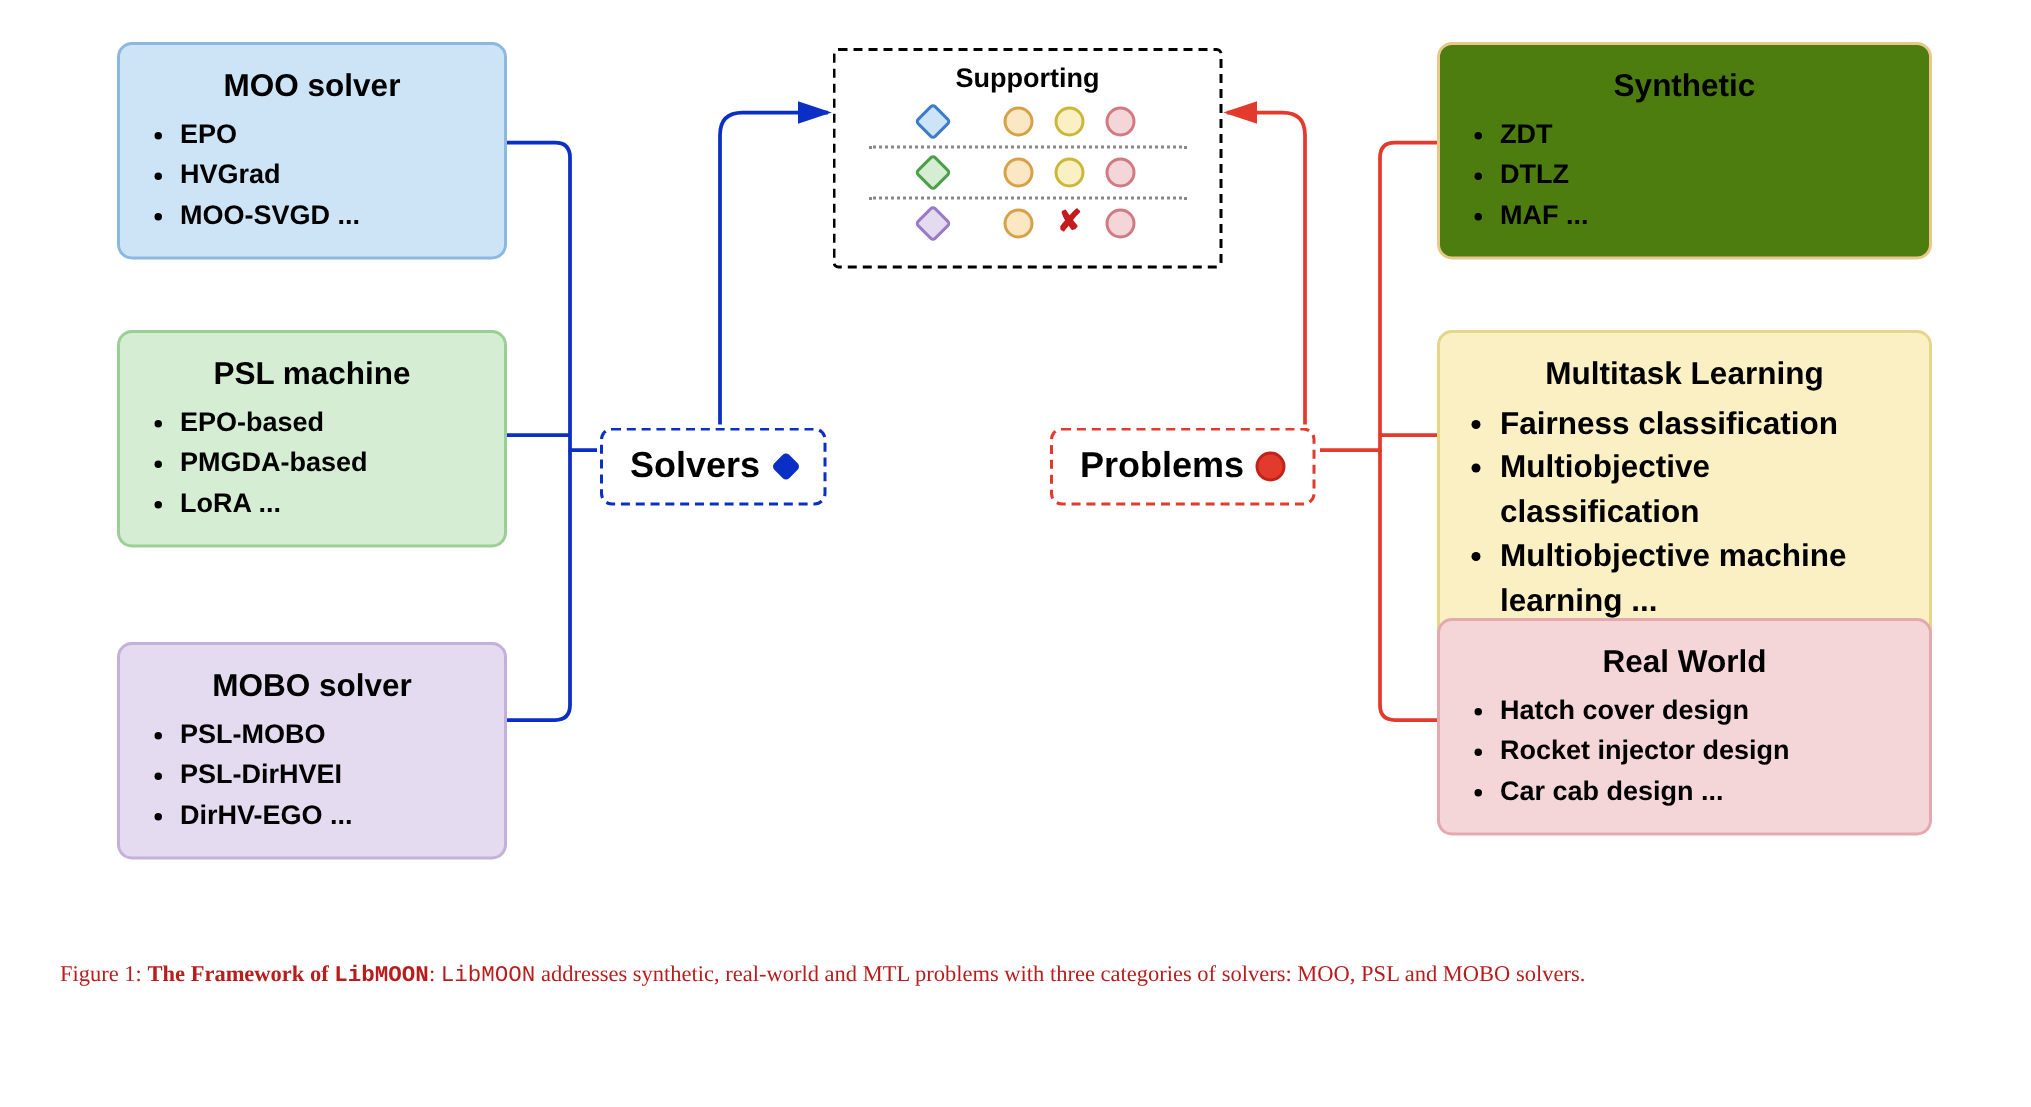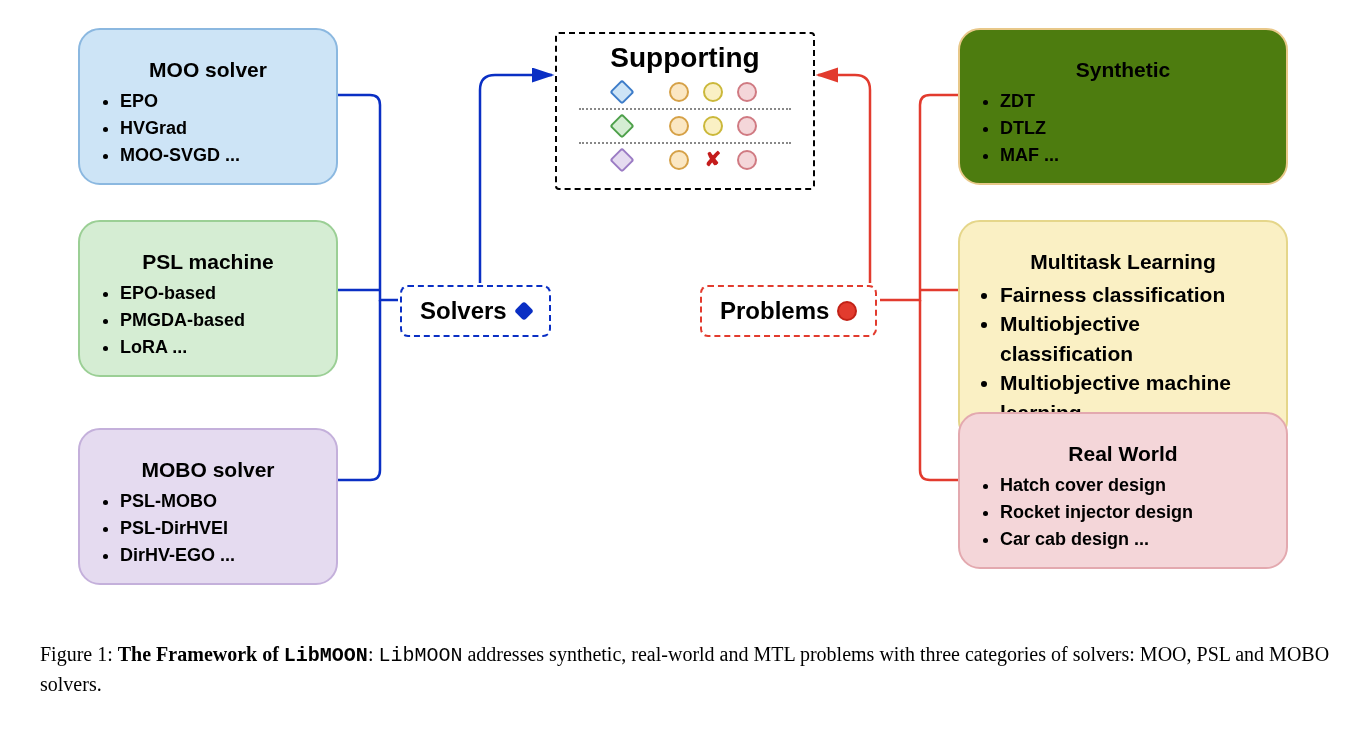--- a/index.html
+++ b/index.html
@@ -10,22 +10,22 @@
     height: 738px;
     position: relative;
   }
   .diagram {
     position: relative;
     width: 100%;
     height: 620px;
   }
   .box {
     position: absolute;
-    border-radius: 22px;
-    padding: 28px 18px 14px 18px;
+    border-radius: 10px;
+    padding: 16px 18px 14px 18px;
   }
   .box-title {
     font-weight: bold;
     font-size: 21px;
     text-align: center;
     margin-bottom: 6px;
   }
   .box ul {
     list-style: disc;
     padding-left: 22px;
@@ -68,21 +68,21 @@
   }
   .supporting-box {
     position: absolute;
     border: 2.5px dashed #000;
     background: #fff;
     border-radius: 4px;
     padding: 8px 16px 12px 16px;
   }
   .supporting-title {
     font-weight: bold;
-    font-size: 28px;
+    font-size: 18px;
     text-align: center;
     margin-bottom: 8px;
   }
   .grid-row {
     display: flex;
     gap: 14px;
     justify-content: center;
     align-items: center;
     margin: 6px 0;
   }
@@ -116,23 +116,23 @@
     font-size: 20px;
     text-align: center;
     line-height: 18px;
   }
   .caption {
     position: absolute;
     left: 40px;
     right: 24px;
     top: 640px;
     font-family: "Times New Roman", Times, serif;
-    font-size: 20px;
+    font-size: 15px;
     line-height: 1.45;
-    color: #000000;
+    color: #b91c1c;
   }
   .caption .mono { font-family: "Courier New", monospace; }
   svg.connectors {
     position: absolute;
     top: 0; left: 0;
     width: 100%; height: 100%;
     pointer-events: none;
   }
 </style>
 </head>

